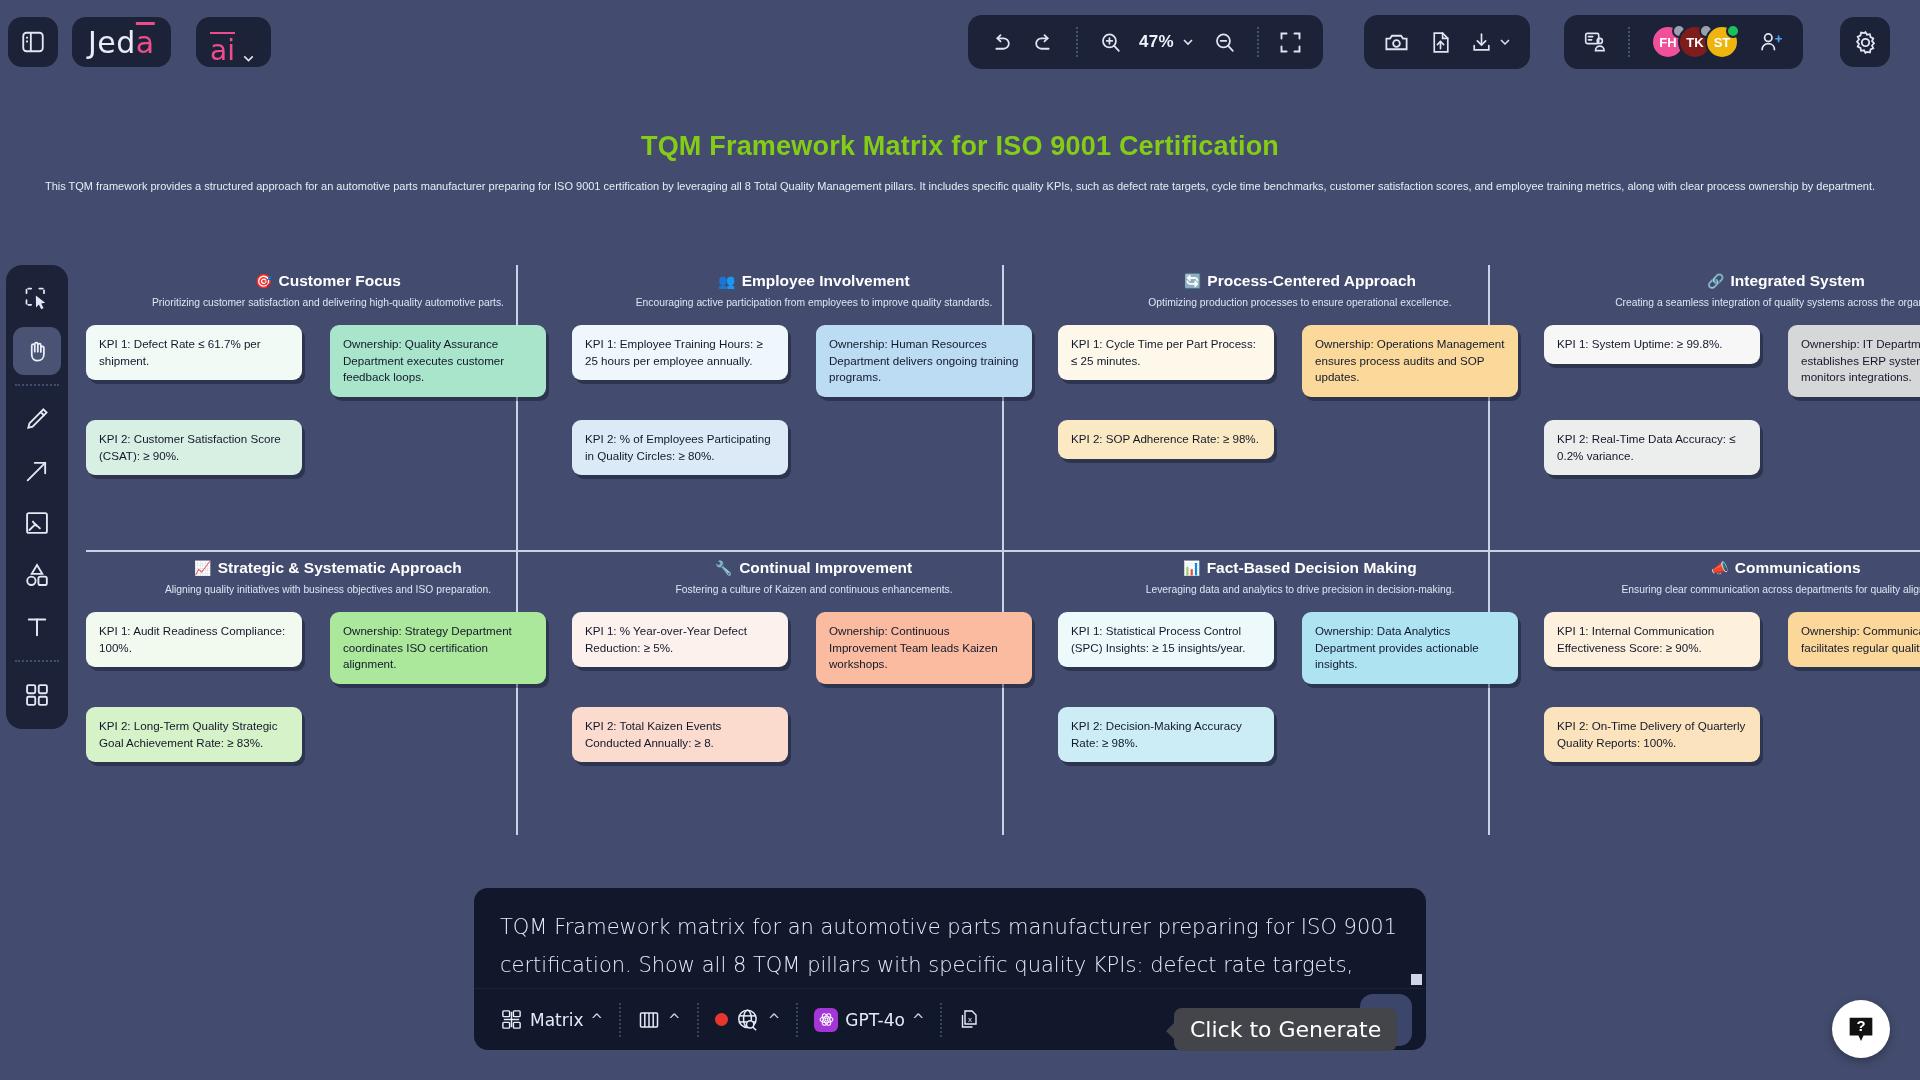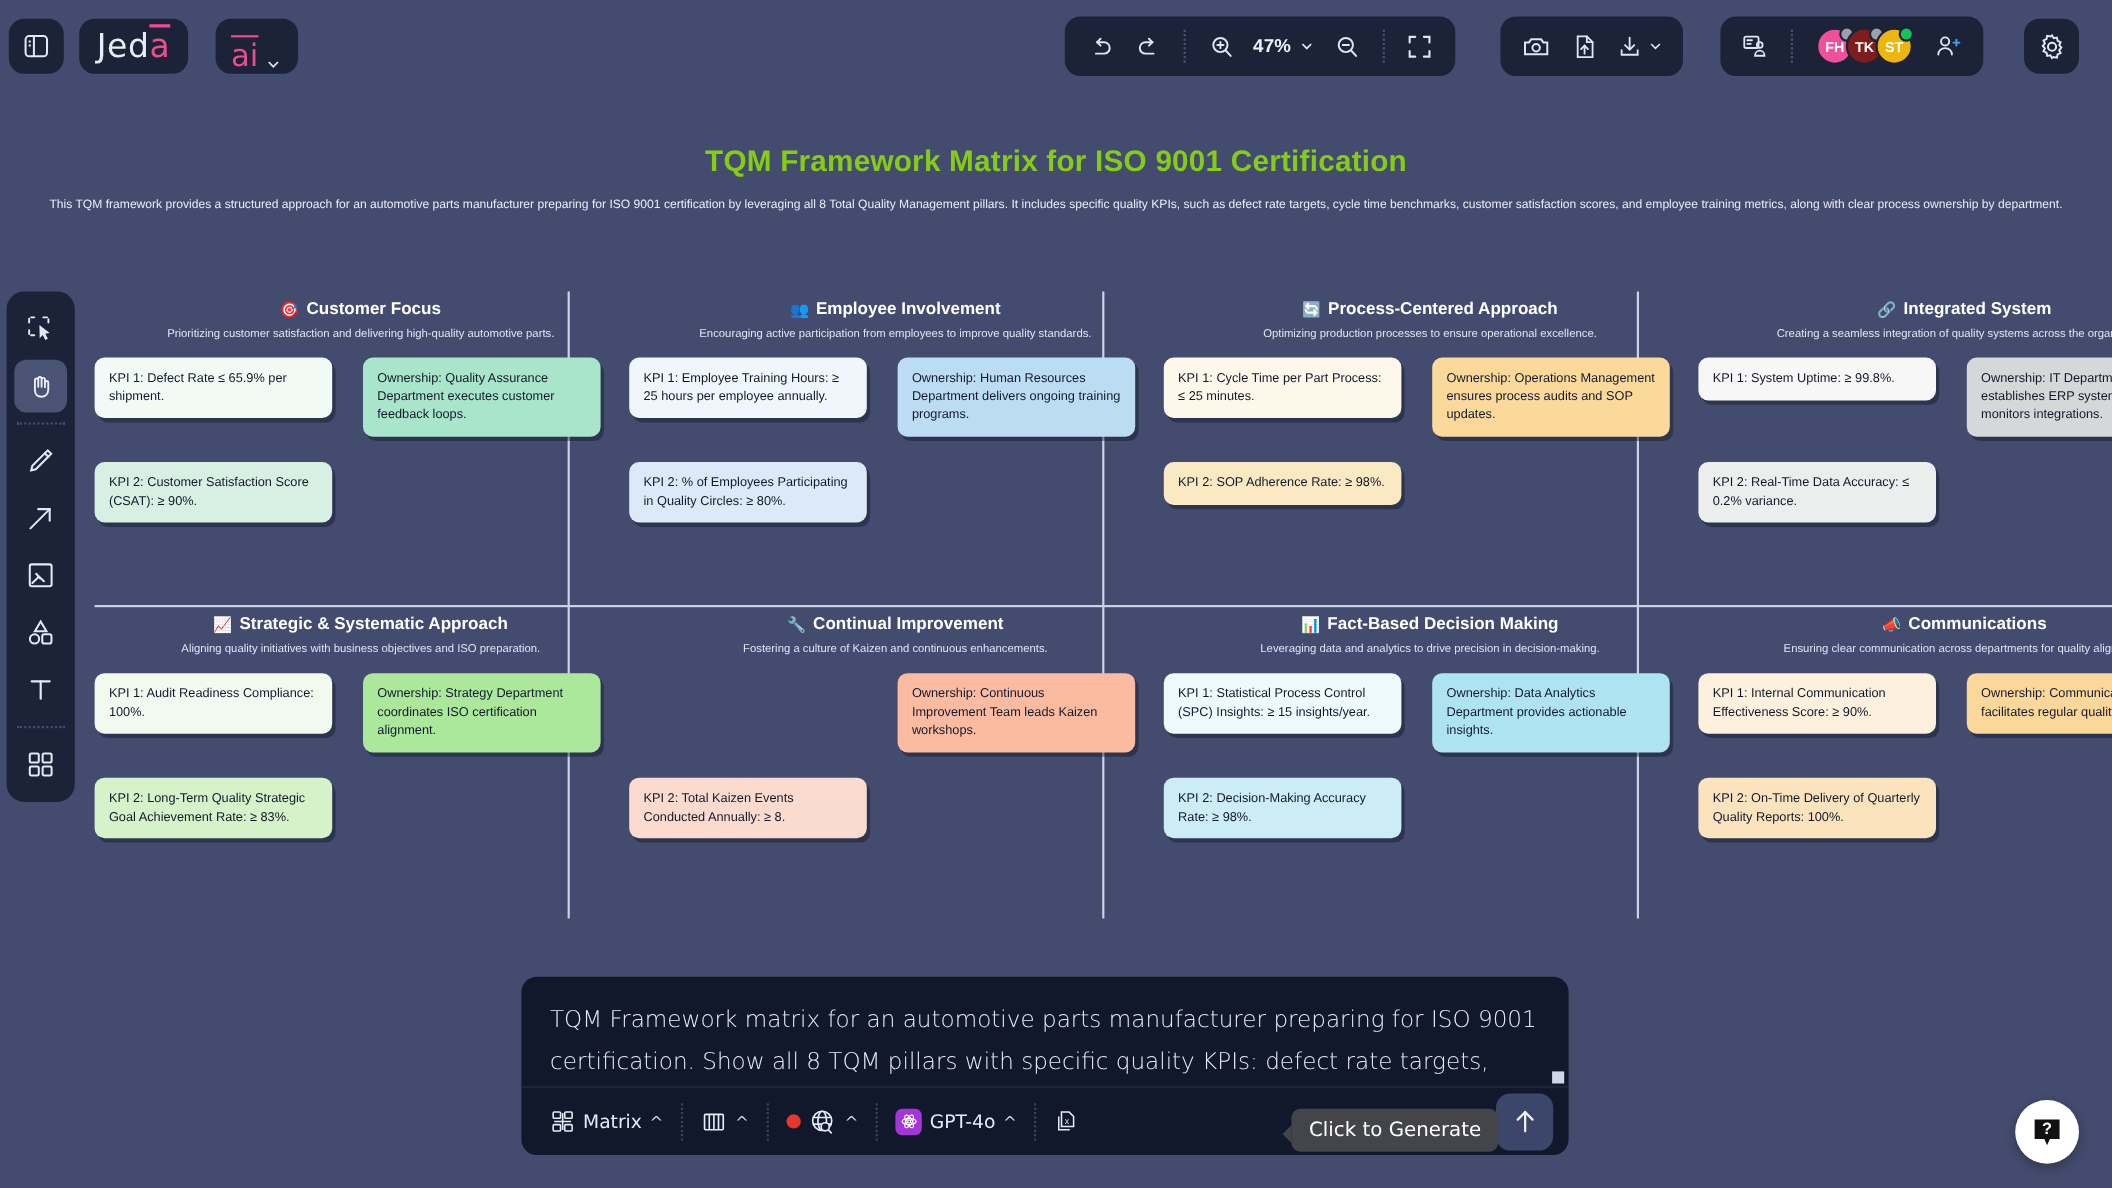--- a/index.html
+++ b/index.html
@@ -150,21 +150,21 @@
   .caret-up { font-size: 15px; color: #cfd6e8; }
   .send-btn {
     width: 52px; height: 52px; border-radius: 13px; background: #3c4straight;
     background: #3c466a;
     display: flex; align-items: center; justify-content: center;
     color: #eef2fb; margin-left: 6px;
   }
   .tooltip {
     position: absolute; left: 1174px; top: 1008px;
     background: #43454a; color: #fff; border-radius: 8px;
-    padding: 9px 16px; font-size: 18px;
+    padding: 9px 16px; font-size: 22px;
     font-family: "DejaVu Sans", sans-serif; z-index: 46;
   }
   .tooltip:before {
     content: ""; position: absolute; left: -8px; top: 15px;
     border: 8px solid transparent; border-right-color: #43454a; border-left: 0;
   }
   .help-fab {
     position: absolute; left: 1832px; top: 1000px;
     width: 58px; height: 58px; border-radius: 50%; background: #fff;
     display: flex; align-items: center; justify-content: center; z-index: 46;
@@ -379,21 +379,21 @@
     <div class="vline" style="left:916px"></div>
     <div class="vline" style="left:1402px"></div>
     <div class="hline" style="top:285px"></div>
 
     <div id="cells">
         <div class="cell" style="left: 0px; top: 0px;">
           <div class="cell-head"><div class="cell-title">
               <span class="emoji">🎯</span>
               <span>Customer Focus</span>
             </div><div class="cell-sub">Prioritizing customer satisfaction and delivering high-quality automotive parts.</div></div>
-          <div class="card kpi1" style="background:#f2faf6">KPI 1: Defect Rate ≤ 65.9% per shipment.</div>
+          <div class="card kpi1" style="background:#f2faf6">KPI 1: Defect Rate ≤ 61.7% per shipment.</div>
           <div class="card kpi2" style="background:#d8f0e4">KPI 2: Customer Satisfaction Score (CSAT): ≥ 90%.</div>
           <div class="card own" style="background:#a9e5ca">Ownership: Quality Assurance Department executes customer feedback loops.</div>
         </div>
         <div class="cell" style="left: 486px; top: 0px;">
           <div class="cell-head"><div class="cell-title">
               <span class="emoji">👥</span>
               <span>Employee Involvement</span>
             </div><div class="cell-sub">Encouraging active participation from employees to improve quality standards.</div></div>
           <div class="card kpi1" style="background:#f0f7fc">KPI 1: Employee Training Hours: ≥ 25 hours per employee annually.</div>
           <div class="card kpi2" style="background:#dbeaf6">KPI 2: % of Employees Participating in Quality Circles: ≥ 80%.</div>
@@ -424,20 +424,21 @@
             </div><div class="cell-sub">Aligning quality initiatives with business objectives and ISO preparation.</div></div>
           <div class="card kpi1" style="background:#f2faf0">KPI 1: Audit Readiness Compliance: 100%.</div>
           <div class="card kpi2" style="background:#d6f2c8">KPI 2: Long-Term Quality Strategic Goal Achievement Rate: ≥ 83%.</div>
           <div class="card own" style="background:#abe89b">Ownership: Strategy Department coordinates ISO certification alignment.</div>
         </div>
         <div class="cell" style="left: 486px; top: 287px;">
           <div class="cell-head"><div class="cell-title">
               <span class="emoji">🔧</span>
               <span>Continual Improvement</span>
             </div><div class="cell-sub">Fostering a culture of Kaizen and continuous enhancements.</div></div>
+          <div class="card kpi1" style="background:#fdf1ed">KPI 1: % Year-over-Year Defect Reduction: ≥ 5%.</div>
           <div class="card kpi2" style="background:#fbdbce">KPI 2: Total Kaizen Events Conducted Annually: ≥ 8.</div>
           <div class="card own" style="background:#fbbba1">Ownership: Continuous Improvement Team leads Kaizen workshops.</div>
         </div>
         <div class="cell" style="left: 972px; top: 287px;">
           <div class="cell-head"><div class="cell-title">
               <span class="emoji">📊</span>
               <span>Fact-Based Decision Making</span>
             </div><div class="cell-sub">Leveraging data and analytics to drive precision in decision-making.</div></div>
           <div class="card kpi1" style="background:#eef9fc">KPI 1: Statistical Process Control (SPC) Insights: ≥ 15 insights/year.</div>
           <div class="card kpi2" style="background:#ccedf6">KPI 2: Decision-Making Accuracy Rate: ≥ 98%.</div>

